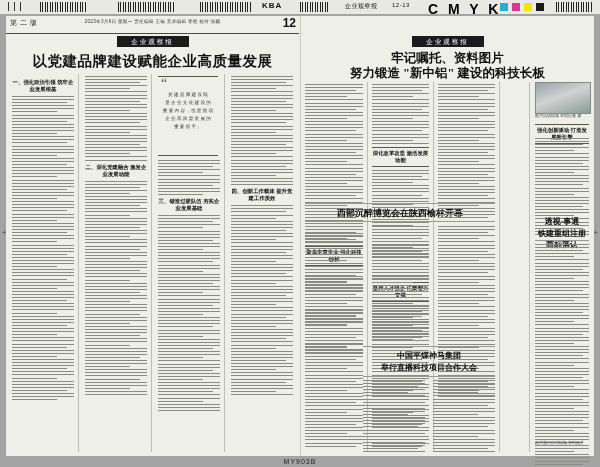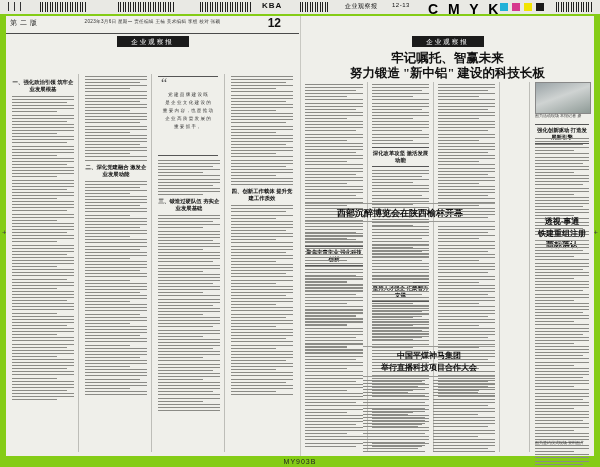--- a/index.html
+++ b/index.html
@@ -1,17 +1,17 @@
 <!DOCTYPE html>
 <html><head>
 <meta charset="utf-8">
 <style>
   html,body{margin:0;padding:0;background:#b9b9b4;}
   body{font-family:"Liberation Sans", sans-serif;}
-  #page{position:relative;width:600px;height:467px;background:#84cc16;overflow:hidden;}
+  #page{position:relative;width:600px;height:467px;background:#a3a3a3;overflow:hidden;}
 
   
   .topbar{position:absolute;left:0;top:0;width:600px;height:14px;background:#e9e9e4;}
   .tick{position:absolute;top:2px;width:1px;height:9px;background:#333;}
   .barcode{position:absolute;top:2px;height:10px;background:
      repeating-linear-gradient(90deg,#222 0 1px,transparent 1px 2px,#222 2px 3px,transparent 3px 5px);}
   .kba{position:absolute;top:1px;font-size:8px;font-weight:bold;letter-spacing:1px;color:#111;}
   .topplate{position:absolute;top:2px;font-size:6px;color:#111;letter-spacing:.5px;}
   .cmyk{position:absolute;top:1px;font-size:14px;letter-spacing:3px;font-weight:bold;}
   .sw{position:absolute;top:3px;width:8px;height:8px;}
@@ -20,21 +20,21 @@
   .sheet{position:absolute;left:6px;top:16px;width:588px;height:440px;background:#efefea;}
   .halfL{position:absolute;left:0;top:0;width:293px;height:440px;}
   .halfR{position:absolute;left:295px;top:0;width:293px;height:440px;}
   .gutter{position:absolute;left:293.5px;top:0;width:1px;height:440px;background:#c8c8c2;}
 
   
   .mast{position:relative;height:17px;border-bottom:1px solid #4a4a4a;}
   .mast .secname{position:absolute;left:4px;top:2px;font-size:7px;letter-spacing:3px;color:#222;}
   .mast .mid{position:absolute;left:50%;transform:translateX(-50%);top:3px;font-size:4.6px;color:#333;letter-spacing:.3px;}
   .mast .pageno{position:absolute;top:0px;font-size:12px;font-weight:bold;color:#111;}
-  .mast .pageno.l{right:18px;}
+  .mast .pageno.l{right:3px;}
   .mast .pageno.r{left:3px;}
   .mast .secname.r{right:4px;left:auto;}
 
   .banner{position:absolute;left:50%;transform:translateX(-50%);top:20px;width:72px;height:11px;
           background:#1b1b1b;color:#fff;font-size:6.5px;letter-spacing:2px;text-align:center;line-height:11px;}
 
   .headline{position:absolute;left:0;width:100%;text-align:center;font-weight:bold;color:#111;
             font-family:"Liberation Serif",serif;}
 
   
@@ -90,20 +90,21 @@
     <div class="halfL">
 
       <div class="mast">
         <div class="secname">第二版</div>
         <div class="mid">2023年3月6日 星期一  责任编辑 王楠  美术编辑 李想  校对 张颖</div>
         <div class="pageno l">12</div>
       </div>
 
       <div class="banner">企业观察报</div>
 
+      <div class="headline" style="top:36px;font-size:14.5px;letter-spacing:.5px;">以党建品牌建设赋能企业高质量发展</div>
 
       <div class="vrule" style="left:72px;top:58px;height:378px;"></div>
       <div class="vrule" style="left:145px;top:58px;height:378px;"></div>
       <div class="vrule" style="left:218px;top:58px;height:378px;"></div>
 
       <div class="col" style="left:6px;top:60px;width:62px;">
         <div class="subhead">一、强化政治引领 筑牢企业发展根基</div>
         <div class="ln"></div>
           <div class="ln"></div>
           <div class="ln m"></div>
@@ -499,21 +500,21 @@
         <div class="ln s"></div>
           <div class="ln"></div>
       </div>
     </div>
 
     <div class="halfR">
 
 
       <div class="banner">企业观察报</div>
 
-      <div class="headline" style="top:34px;font-size:12.5px;">牢记嘱托、智赢未来</div>
+      <div class="headline" style="top:34px;font-size:12.5px;">牢记嘱托、资料图片</div>
       <div class="headline" style="top:49px;font-size:12.5px;">努力锻造 "新中铝" 建设的科技长板</div>
 
       <div class="vrule" style="left:66px;top:66px;height:370px;"></div>
       <div class="vrule" style="left:132px;top:66px;height:370px;"></div>
       <div class="vrule" style="left:198px;top:66px;height:370px;"></div>
       <div class="vrule" style="left:228px;top:66px;height:370px;"></div>
 
       <div class="col" style="left:4px;top:68px;width:58px;">
         <div class="ln"></div>
           <div class="ln"></div>

